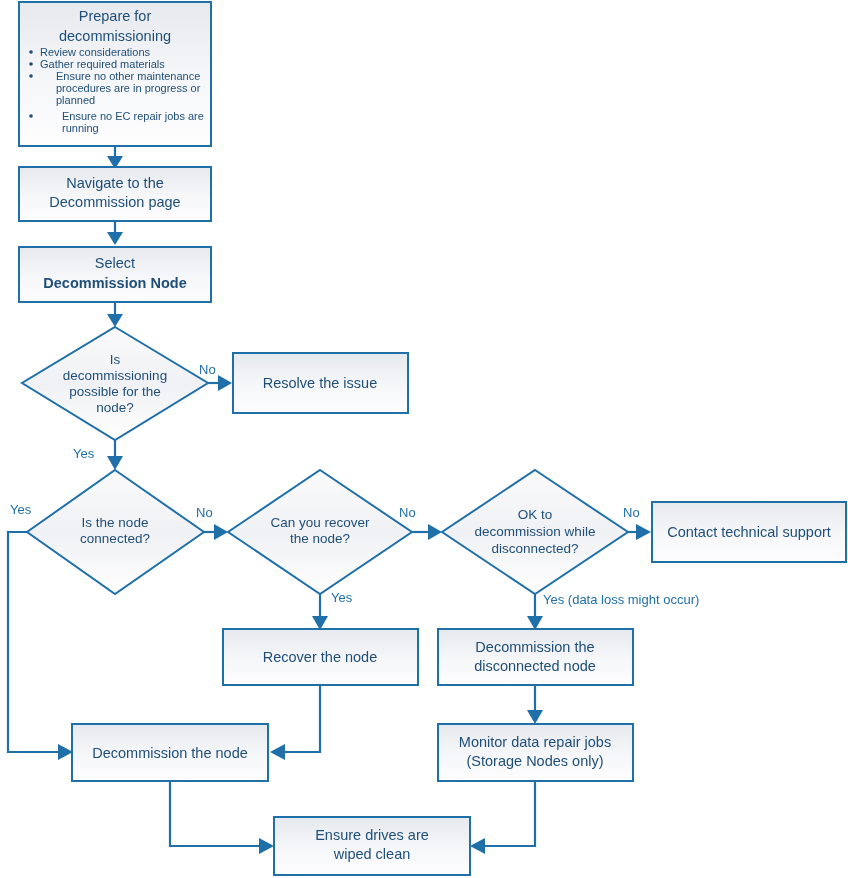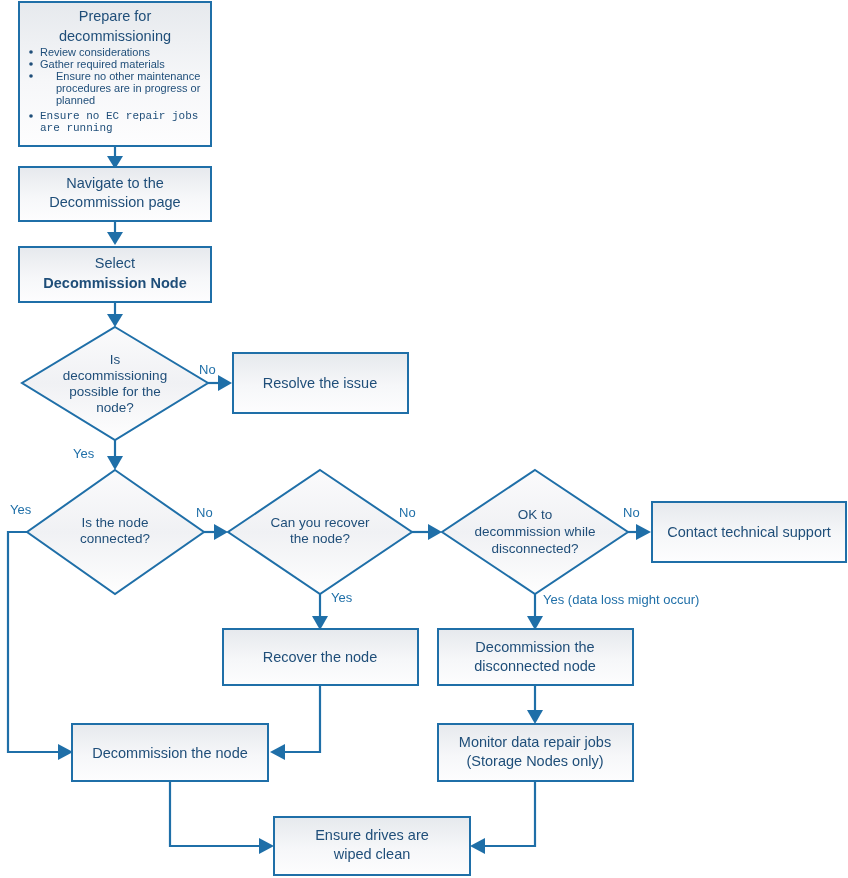--- a/index.html
+++ b/index.html
@@ -171,21 +171,21 @@
       <circle cx="31" cy="64" r="1.8" fill="#1F4E79"></circle>
       <text class="bullet-text" x="40" y="68">Gather required materials</text>
 
       <circle cx="31" cy="76" r="1.8" fill="#1F4E79"></circle>
       <foreignObject x="40" y="70" width="168" height="40">
         <div xmlns="http://www.w3.org/1999/xhtml" style="font-family:'Liberation Sans',sans-serif;font-size:11px;line-height:12px;color:#1F4E79;margin-left:16px;">Ensure no other maintenance procedures are in progress or planned</div>
       </foreignObject>
 
       <circle cx="31" cy="116" r="1.8" fill="#1F4E79"></circle>
       <foreignObject x="40" y="110" width="168" height="30">
-        <div xmlns="http://www.w3.org/1999/xhtml" style="font-family:Liberation Mono, monospace;font-size:11px;line-height:12px;color:#1F4E79;">Ensure no EC repair jobs are running</div>
+        <div xmlns="http://www.w3.org/1999/xhtml" style="font-family:Liberation Sans, sans-serif;font-size:11px;line-height:12px;color:#1F4E79;margin-left:22px;">Ensure no EC repair jobs are running</div>
       </foreignObject>
     </g>
 
     <g>
       <rect class="shape-box" x="19" y="167" width="192" height="54" fill="url(#boxGrad)"></rect>
       <text class="node-text" x="115" y="188" text-anchor="middle">Navigate to the</text>
       <text class="node-text" x="115" y="207" text-anchor="middle">Decommission page</text>
     </g>
 
     <g>

